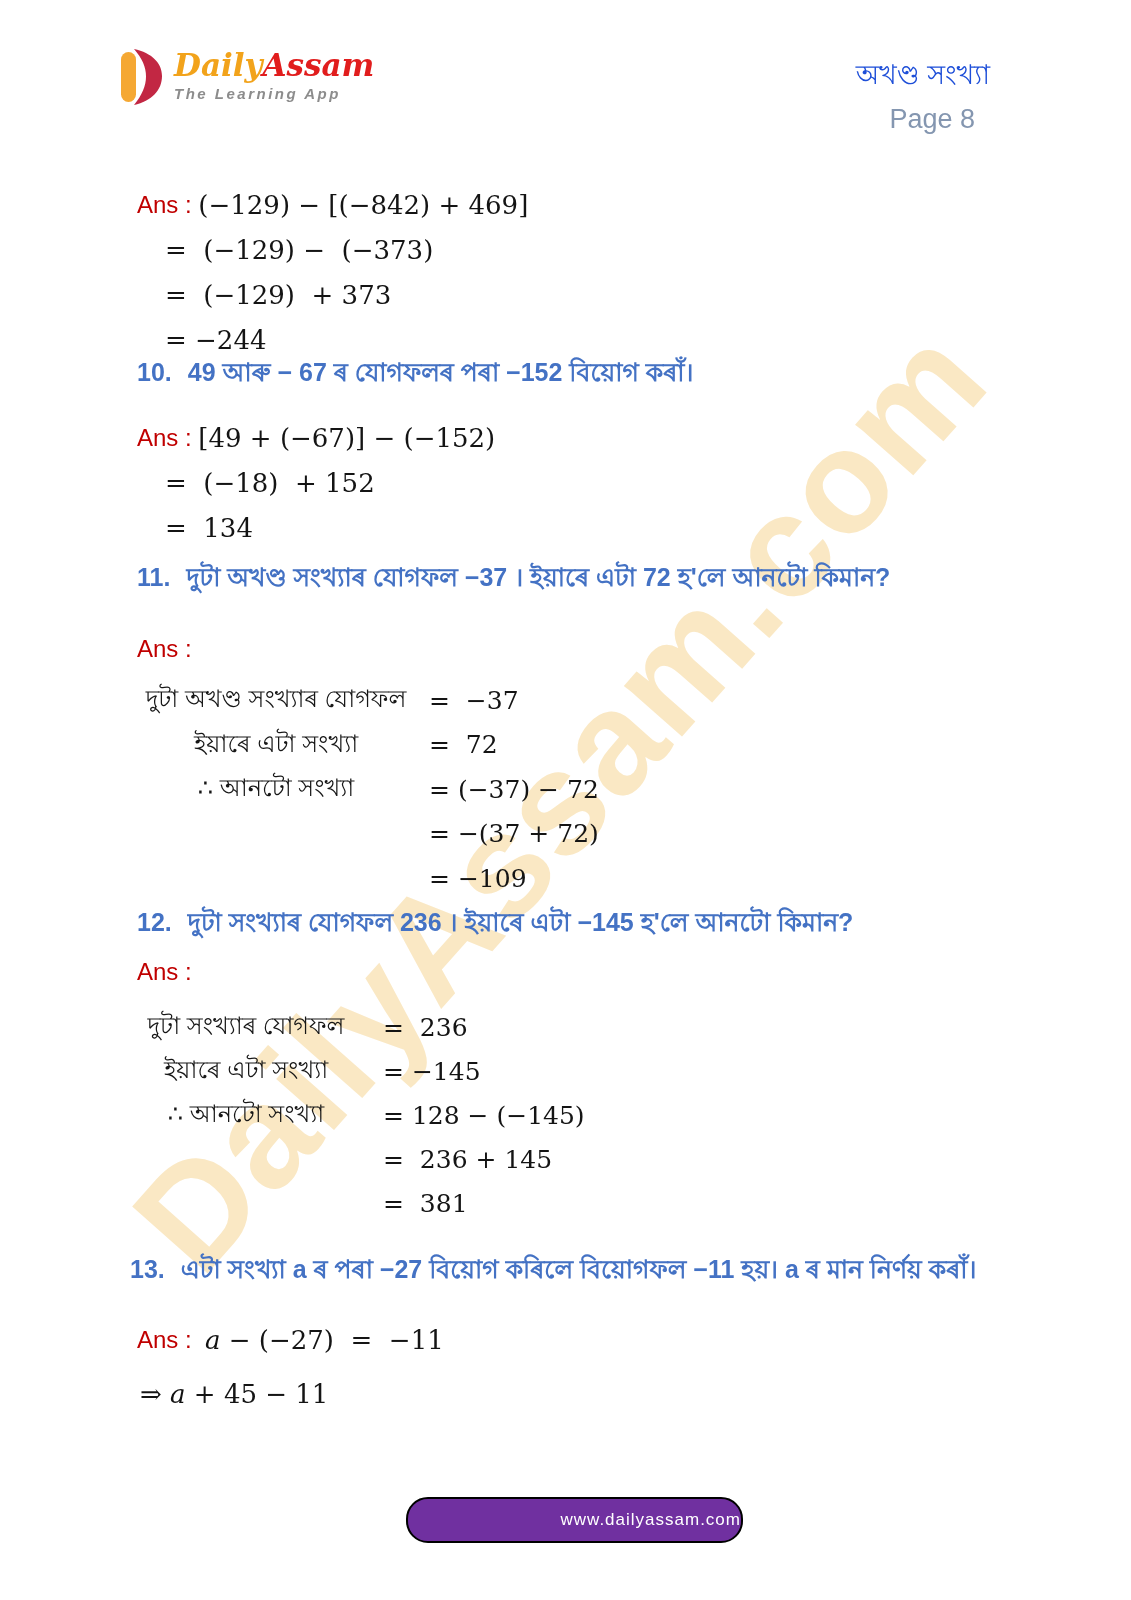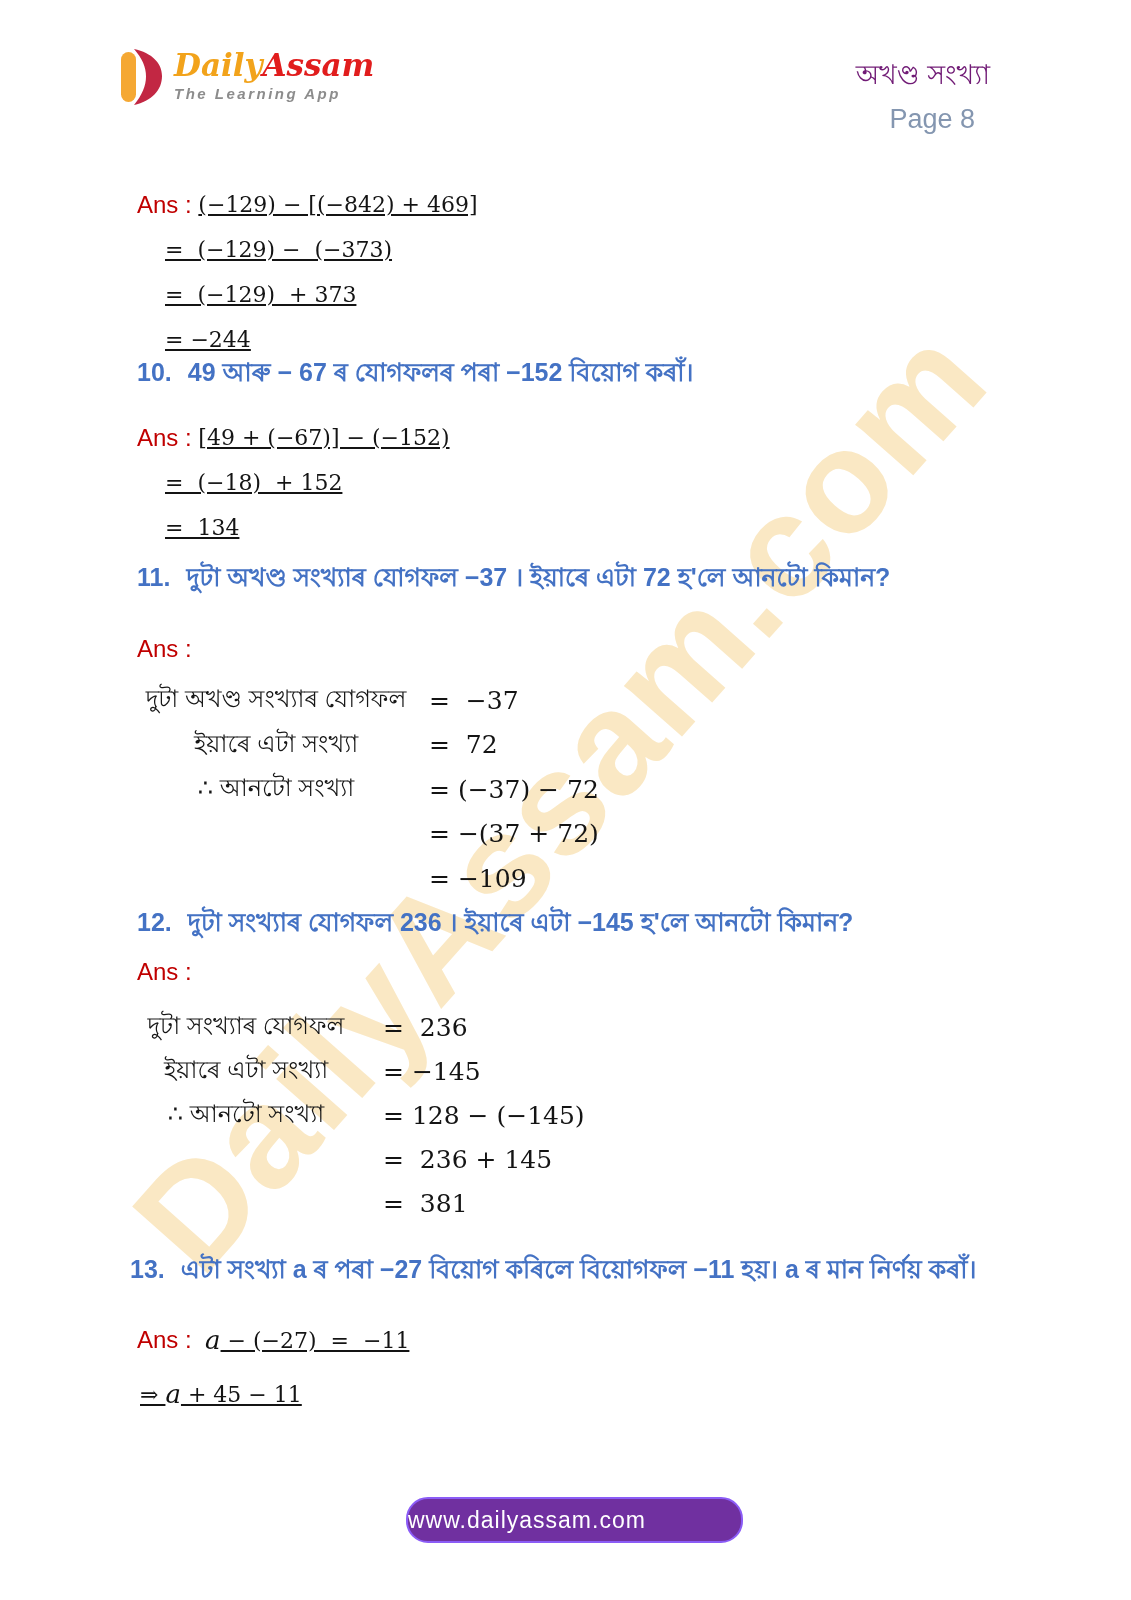--- a/index.html
+++ b/index.html
@@ -17,24 +17,24 @@
   .layer { position:absolute; inset:0; z-index:1; }
   
   .logo { position:absolute; left:120px; top:48px; display:flex; align-items:flex-start;font-style:italic; }
   .logo svg { width:46px; height:58px; display:block; }
   .logo-text { margin-left:8px; }
   .brand { font-family:"DejaVu Serif", serif; font-weight:bold; font-size:31px; line-height:34px; }
   .brand .gold { color:#F2A31B; }
   .brand .red  { color:#E11D1D; }
   .tagline { font-size:15px; font-weight:bold; color:#8C8C8C; letter-spacing:2.5px; margin-top:3px; }
   .doc-title { position:absolute; top:16px; right:26px; font-size:22px; color:#2E2E2E; }
-  .chapter-title { position:absolute; top:54px; right:141px; font-size:27px; color:#701a75; }
+  .chapter-title { position:absolute; top:54px; right:141px; font-size:27px; color:#1d4ed8; }
   .page-label { position:absolute; top:104px; right:156px; font-size:27px; font-weight:normal; color:#8496B0; }
   
-  .math { font-family:"DejaVu Serif", serif; font-size:22px; color:#141414; white-space:pre;text-decoration:underline; }
+  .math { font-family:"DejaVu Serif", serif; font-size:26px; color:#141414; white-space:pre; }
   .ans-label { color:#C00000; font-weight:normal; font-size:24px; white-space:pre; }
   .math-line { height:45px; display:flex; align-items:center; }
   .steps { margin-left:28px; }
   .ans-block { position:absolute; left:137px; }
   
   .q-head {
     position:absolute; left:137px; width:900px; color:#4472C4;
     font-weight:bold; font-size:25px; line-height:34px;
   }
   .q-head .q-num { margin-right:16px; }
@@ -43,23 +43,23 @@
   .worktable .wlabel { text-align:center; font-size:24px; color:#161616; white-space:pre; }
   .worktable .wvalue { font-family:"DejaVu Serif", serif; font-size:25px; color:#141414; white-space:pre; }
   #t11 { left:137px; top:678px; grid-template-columns:278px auto; column-gap:14px; grid-auto-rows:44.5px; }
   #t12 { left:137px; top:1005px; grid-template-columns:218px auto; column-gap:28px; grid-auto-rows:44px; }
   
   .inline-ans { position:absolute; left:137px; display:flex; align-items:center; }
   .mvar { font-family:"DejaVu Serif", serif; font-style:italic; font-size:26px; }
   
   .footer-pill {
     position:absolute; left:406px; top:1497px; width:333px; height:42px;
-    background:#7030A0; border:2px solid #8b5cf6; border-radius:22px;
-    display:flex; align-items:center; justify-content:flex-start;
-    color:#ffffff; font-size:23px; letter-spacing:1px; cursor:pointer;
+    background:#7030A0; border:2px solid #000000; border-radius:22px;
+    display:flex; align-items:center; justify-content:flex-end;
+    color:#ffffff; font-size:17px; letter-spacing:1px; cursor:pointer;
   }
 </style>
 </head>
 <body>
 
 <div class="page">
 
   <div class="watermark">DailyAssam.com</div>
 
   <div class="layer">

